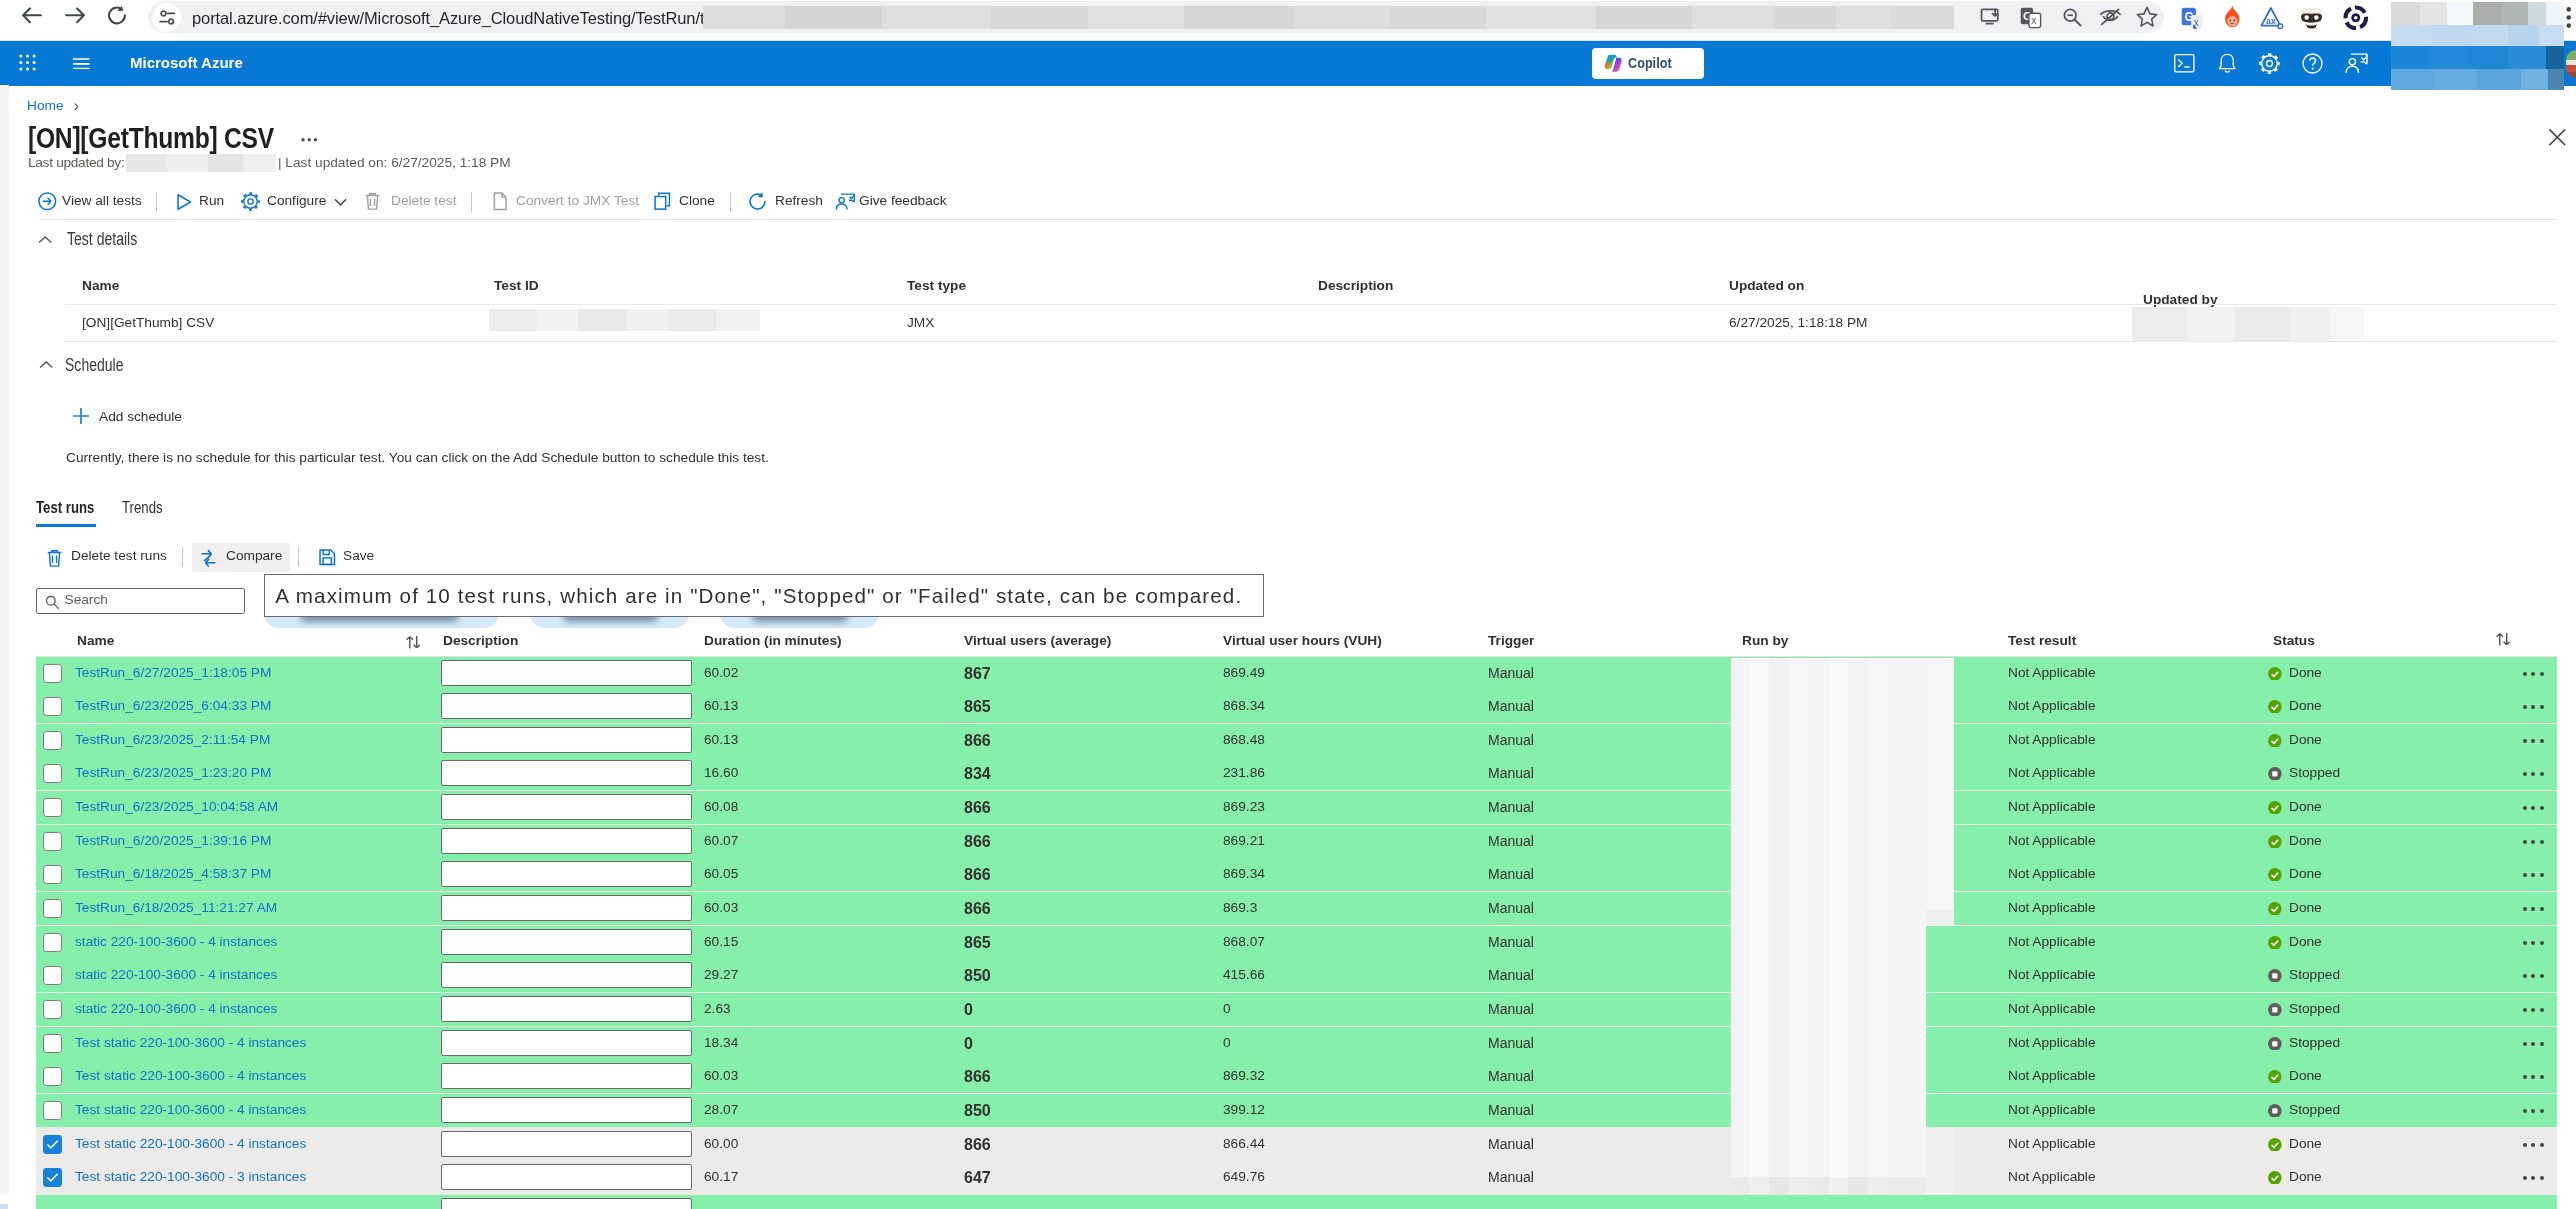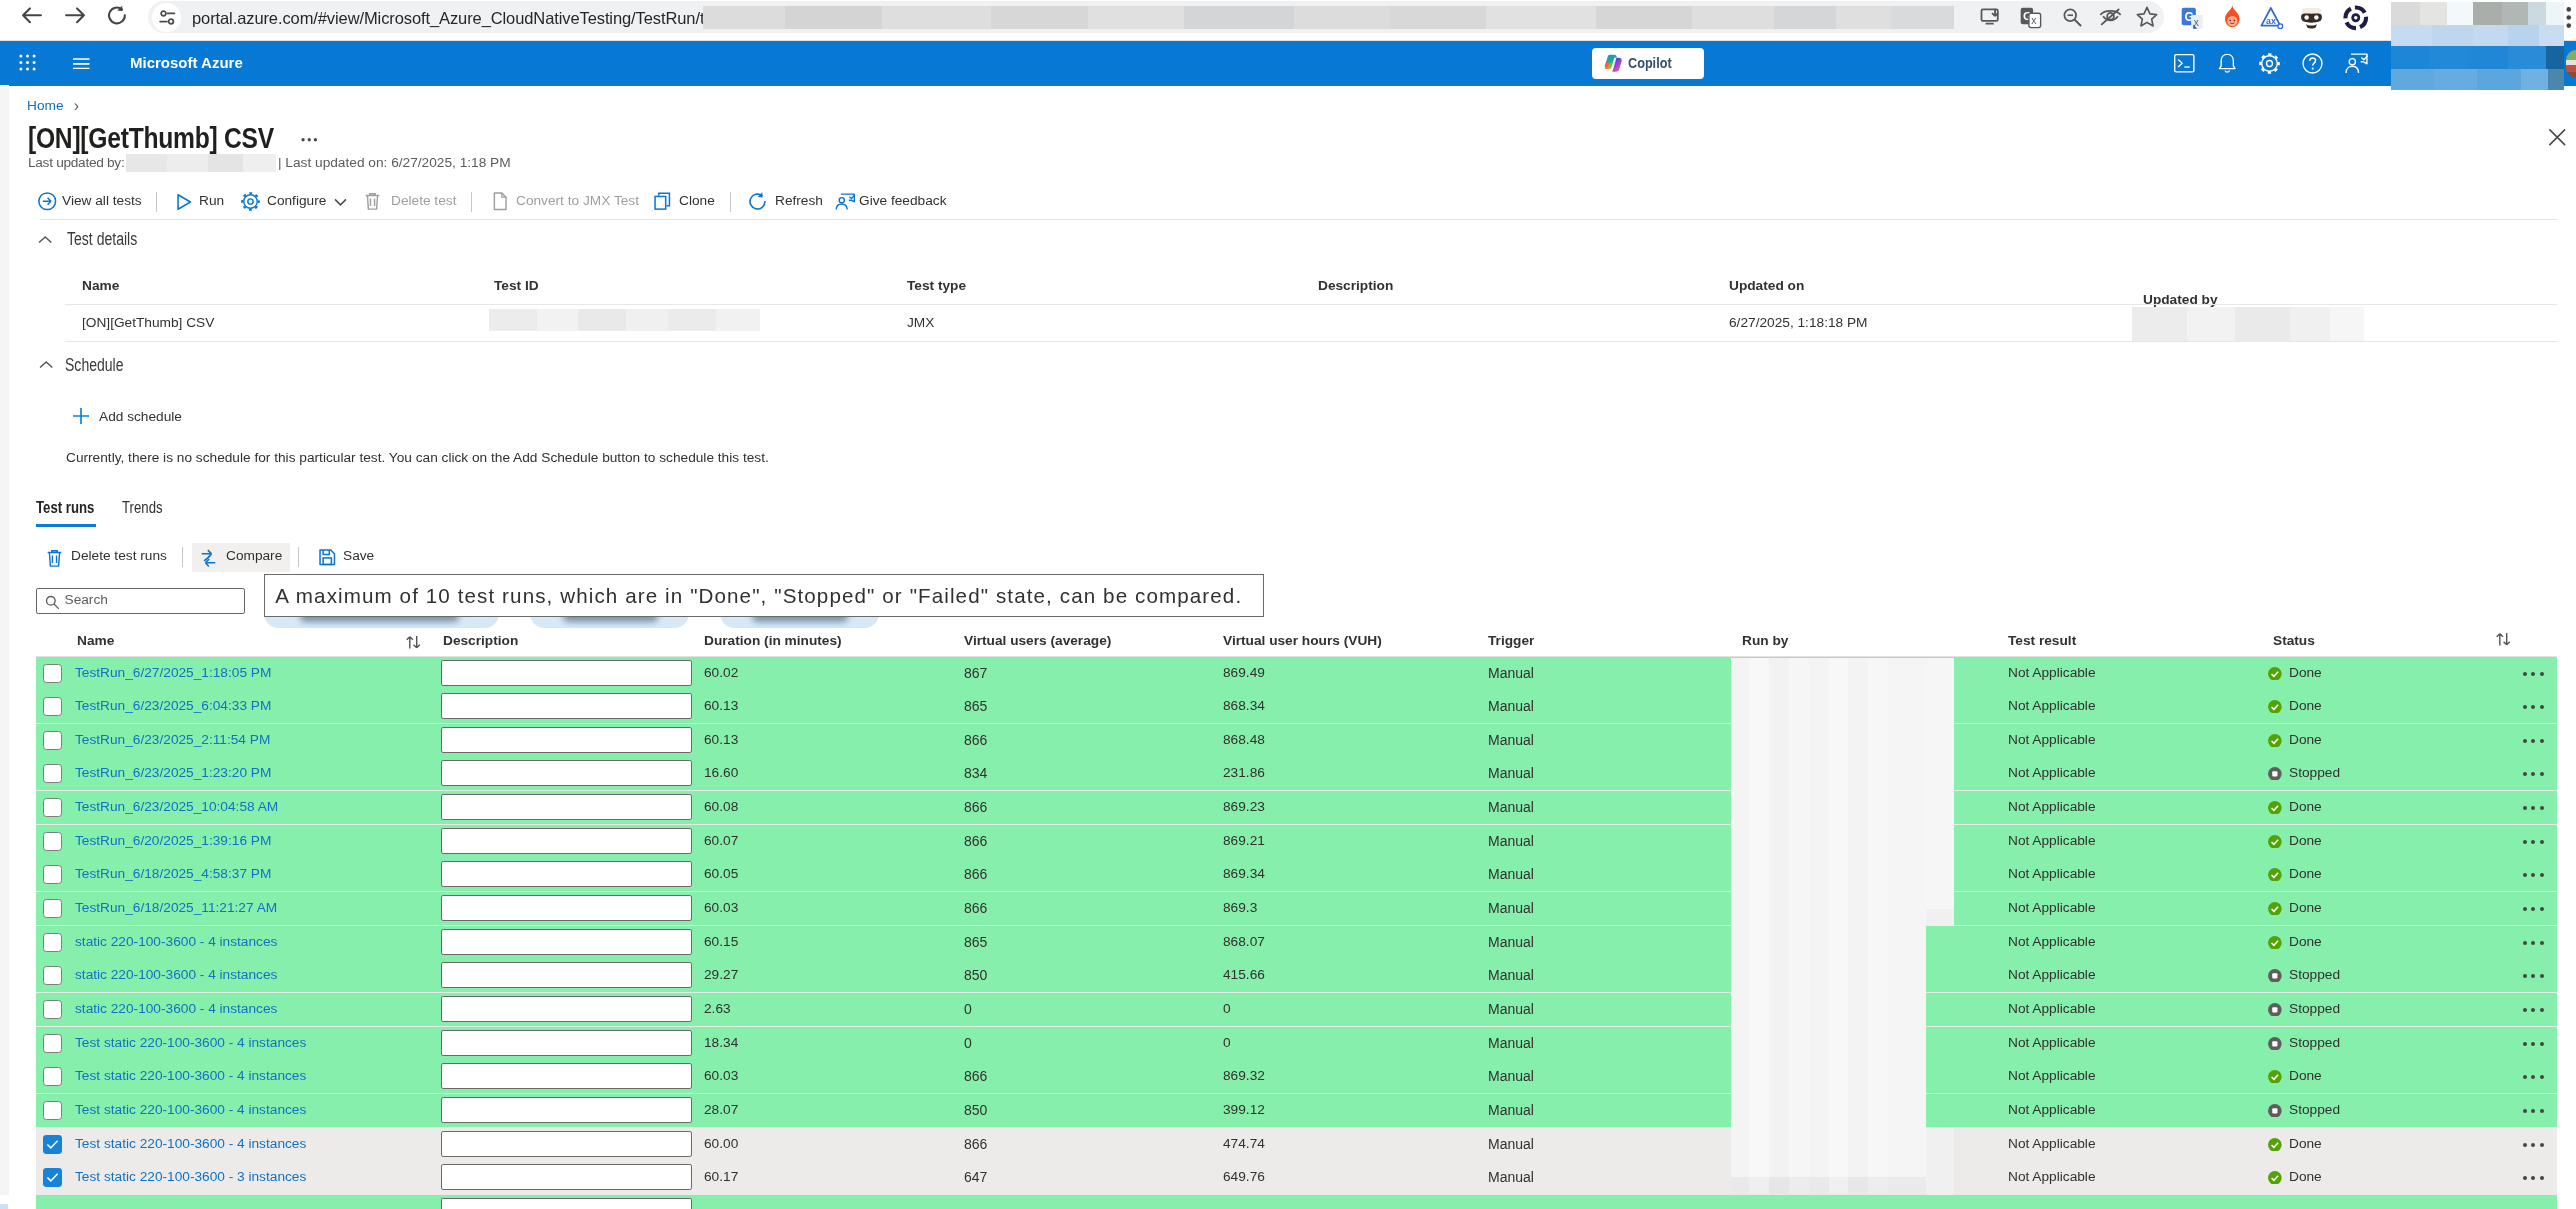--- a/index.html
+++ b/index.html
@@ -51,21 +51,21 @@
   #tooltip span { position:absolute; left:10.3px; top:9px; font-size:20.6px; color:#323130; white-space:nowrap; letter-spacing:1.1px; }
   #gridhead { position:absolute; left:36px; top:625px; width:2521px; height:32px; border-bottom:0.7px solid #e3e2e0; }
   .row { position:absolute; left:36px; width:2521px; height:34px; border-bottom:0.7px solid #eae9e7; background:#86efac; }
   .row.sel { background:#edebe9; }
   .cb { position:absolute; left:6.9px; top:6.9px; width:19px; height:19px; border:1.4px solid #7f7d7b; border-radius:3.4px; background:#fff; }
   .cb.on { border:none; background:#1583d8; }
   .cb.on svg { position:absolute; left:3.1px; top:4.1px; }
   .nm { position:absolute; left:39px; top:7.6px; font-size:13.7px; white-space:nowrap; }
   .desc { position:absolute; left:405px; top:3.4px; width:251px; height:26px; border:1.4px solid #6b6966; border-radius:2.1px; background:#fff; }
   .c1 { position:absolute; left:668px; top:7.6px; font-size:13.7px; }
-  .c2 { position:absolute; left:928px; top:7.6px; font-size:14px; }
+  .c2 { position:absolute; left:928px; top:7.6px; font-size:16px;font-weight:bold; }
   .c3 { position:absolute; left:1187px; top:7.6px; font-size:13.7px; }
   .c4 { position:absolute; left:1452px; top:7.6px; font-size:14px; }
   .na { position:absolute; left:1972px; top:7.6px; font-size:13.7px; }
   .st { position:absolute; left:2253px; top:7.6px; font-size:13.7px; }
   .sic { position:absolute; left:2232px; top:9.6px; }
   .dots { position:absolute; left:2487px; top:15px; width:27.5px; }
   .dots i { position:absolute; top:0; width:4.1px; height:4.1px; border-radius:2.1px; background:#454442; }
   #rbblur { position:absolute; left:1731px; top:658px; width:195px; height:536px; z-index:3;
     background-image:
       linear-gradient(0deg, rgba(0,0,0,0.016) 0 17px, rgba(255,255,255,0.4) 0 34px),
@@ -674,21 +674,21 @@
 <div class="row sel" style="top:1128px">
   <div class="cb on">
         <svg width="13" height="11" viewBox="0 0 19 16">
           <path d="M2 8 L7 13 L17 2.5" stroke="#fff" stroke-width="2.3" fill="none"></path>
         </svg>
       </div>
   <a class="nm lnk" href="#">Test static 220-100-3600 - 4 instances</a>
   <div class="desc"></div>
   <div class="c1">60.00</div>
       <div class="c2">866</div>
-      <div class="c3">474.74</div>
+      <div class="c3">866.44</div>
       <div class="c4">Manual</div>
   <div class="na">Not Applicable</div>
   <svg class="sic" width="13.7" height="13.7" viewBox="0 0 20 20">
         <circle cx="10" cy="10" r="10" fill="#53a305"></circle>
         <path d="M5.2 10.3 L8.6 13.6 L14.8 7" stroke="#fff" stroke-width="2.2" fill="none"></path>
       </svg>
   <div class="st">Done</div>
   <div class="dots">
         <i style="left:0"></i>
         <i style="left:8.2px"></i>

